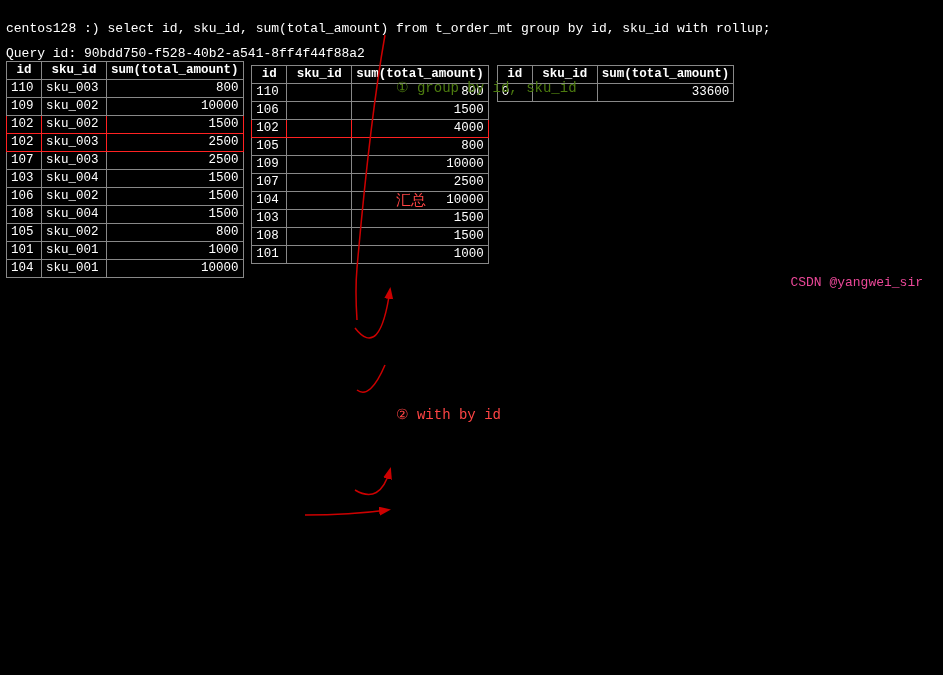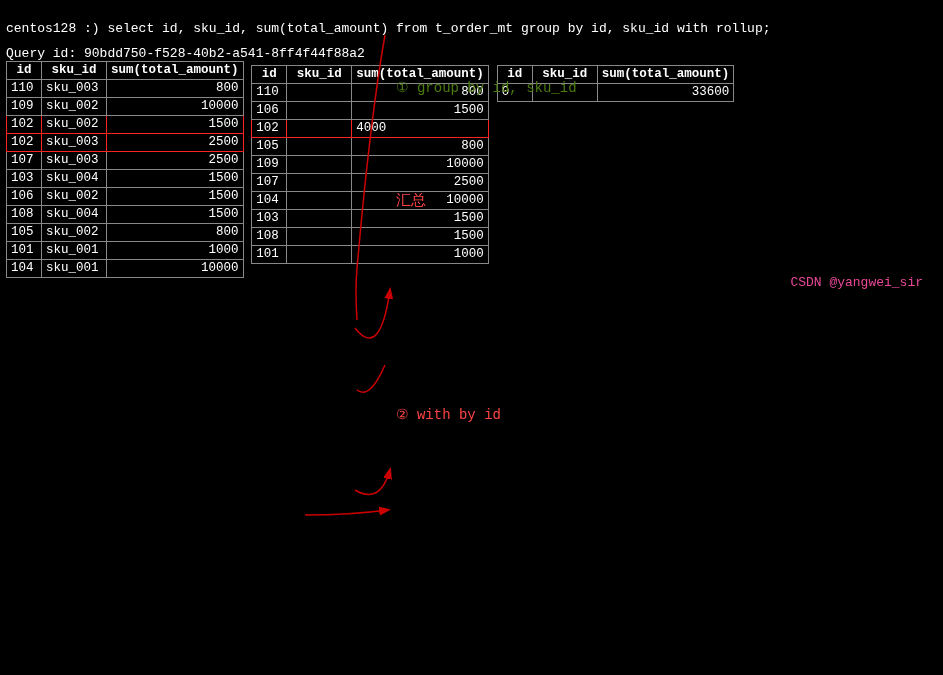--- a/index.html
+++ b/index.html
@@ -192,21 +192,21 @@
               <td style="text-align: right; min-width: 130px;">800</td>
             </tr>
             <tr>
               <td style="min-width: 35px;">106</td>
               <td style="min-width: 65px;"></td>
               <td style="text-align: right; min-width: 130px;">1500</td>
             </tr>
             <tr>
               <td style="min-width: 35px; border-color: rgb(255, 34, 34);">102</td>
               <td style="min-width: 65px; border-color: rgb(255, 34, 34);"></td>
-              <td style="text-align: left; min-width: 130px; border-color: rgb(255, 34, 34);">4000</td>
+              <td style="text-align: right; min-width: 130px; border-color: rgb(255, 34, 34);">4000</td>
             </tr>
             <tr>
               <td style="min-width: 35px;">105</td>
               <td style="min-width: 65px;"></td>
               <td style="text-align: right; min-width: 130px;">800</td>
             </tr>
             <tr>
               <td style="min-width: 35px;">109</td>
               <td style="min-width: 65px;"></td>
               <td style="text-align: right; min-width: 130px;">10000</td>

